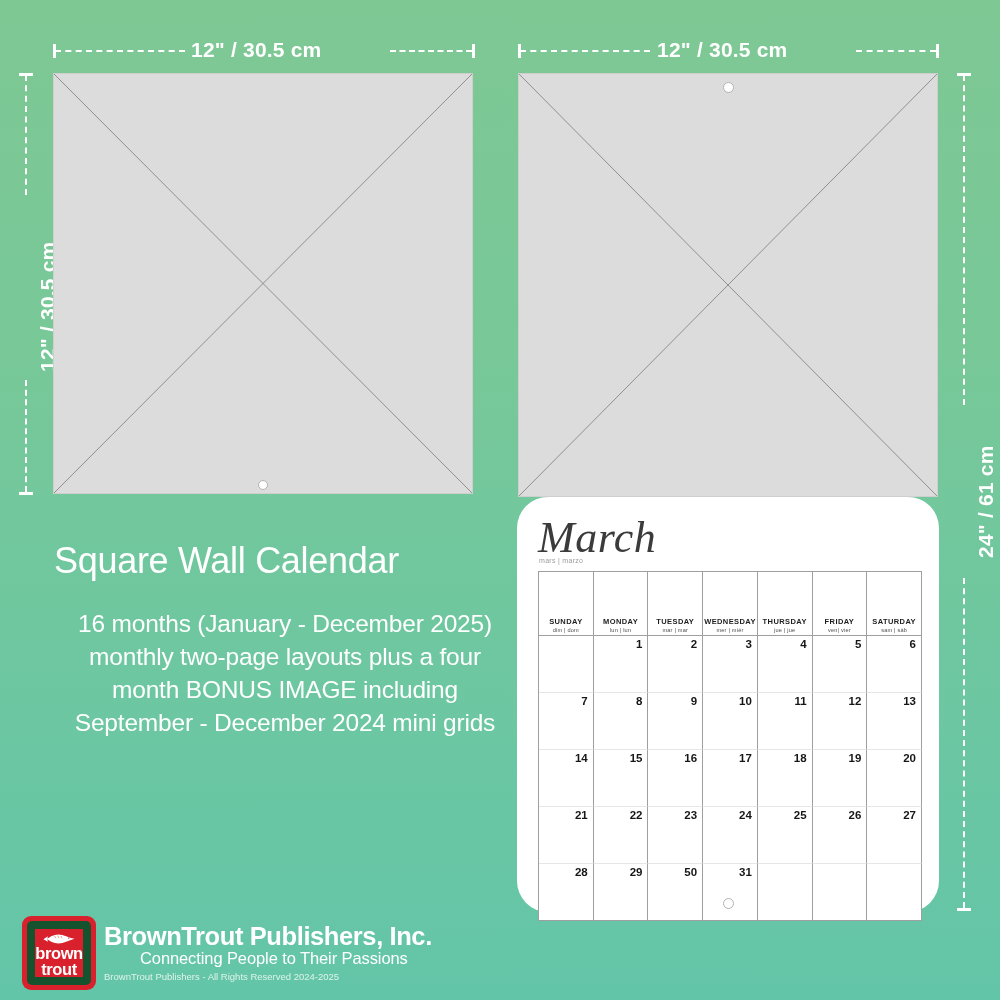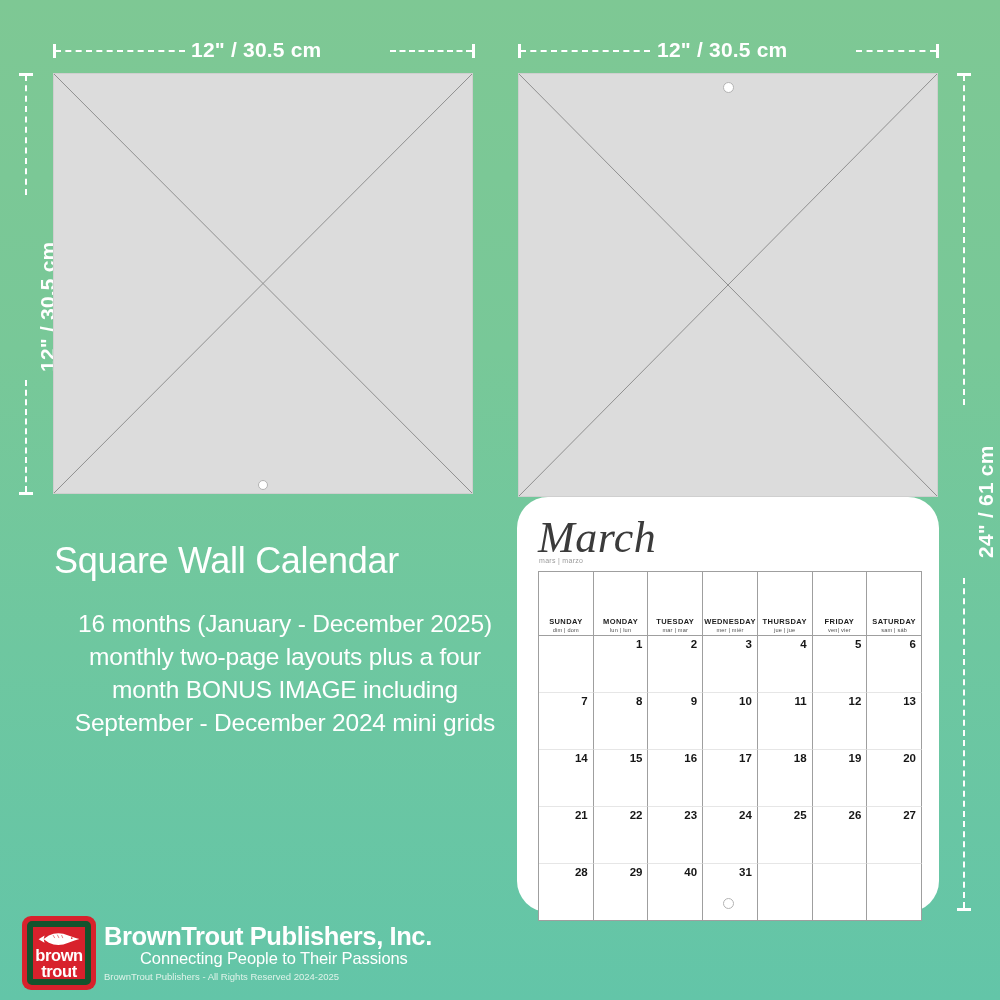--- a/index.html
+++ b/index.html
@@ -175,21 +175,21 @@
   
   .logo-box {
     position: absolute;
     background: #d8212c;
     border-radius: 9px;
     overflow: hidden;
   }
   .logo-inner {
     position: absolute;
     inset: 5px;
-    border: 6px solid #14532d;
+    border: 8px solid #14532d;
     border-radius: 5px;
     box-sizing: border-box;
     display: flex;
     flex-direction: column;
     align-items: center;
     justify-content: flex-start;
   }
   .logo-fish {
     margin-top: 3px;
     width: 54px;
@@ -389,21 +389,21 @@
         <div class="cell">
           <span class="daynum">27</span>
         </div>
         <div class="cell lastrow">
           <span class="daynum">28</span>
         </div>
         <div class="cell lastrow">
           <span class="daynum">29</span>
         </div>
         <div class="cell lastrow">
-          <span class="daynum">40</span>
+          <span class="daynum">50</span>
         </div>
         <div class="cell lastrow">
           <span class="daynum">31</span>
         </div>
         <div class="cell lastrow"></div>
         <div class="cell lastrow"></div>
         <div class="cell lastrow"></div>
       </div>
 
     <div class="hole" style="left:206px; top:401px; width:11px; height:11px;"></div>

